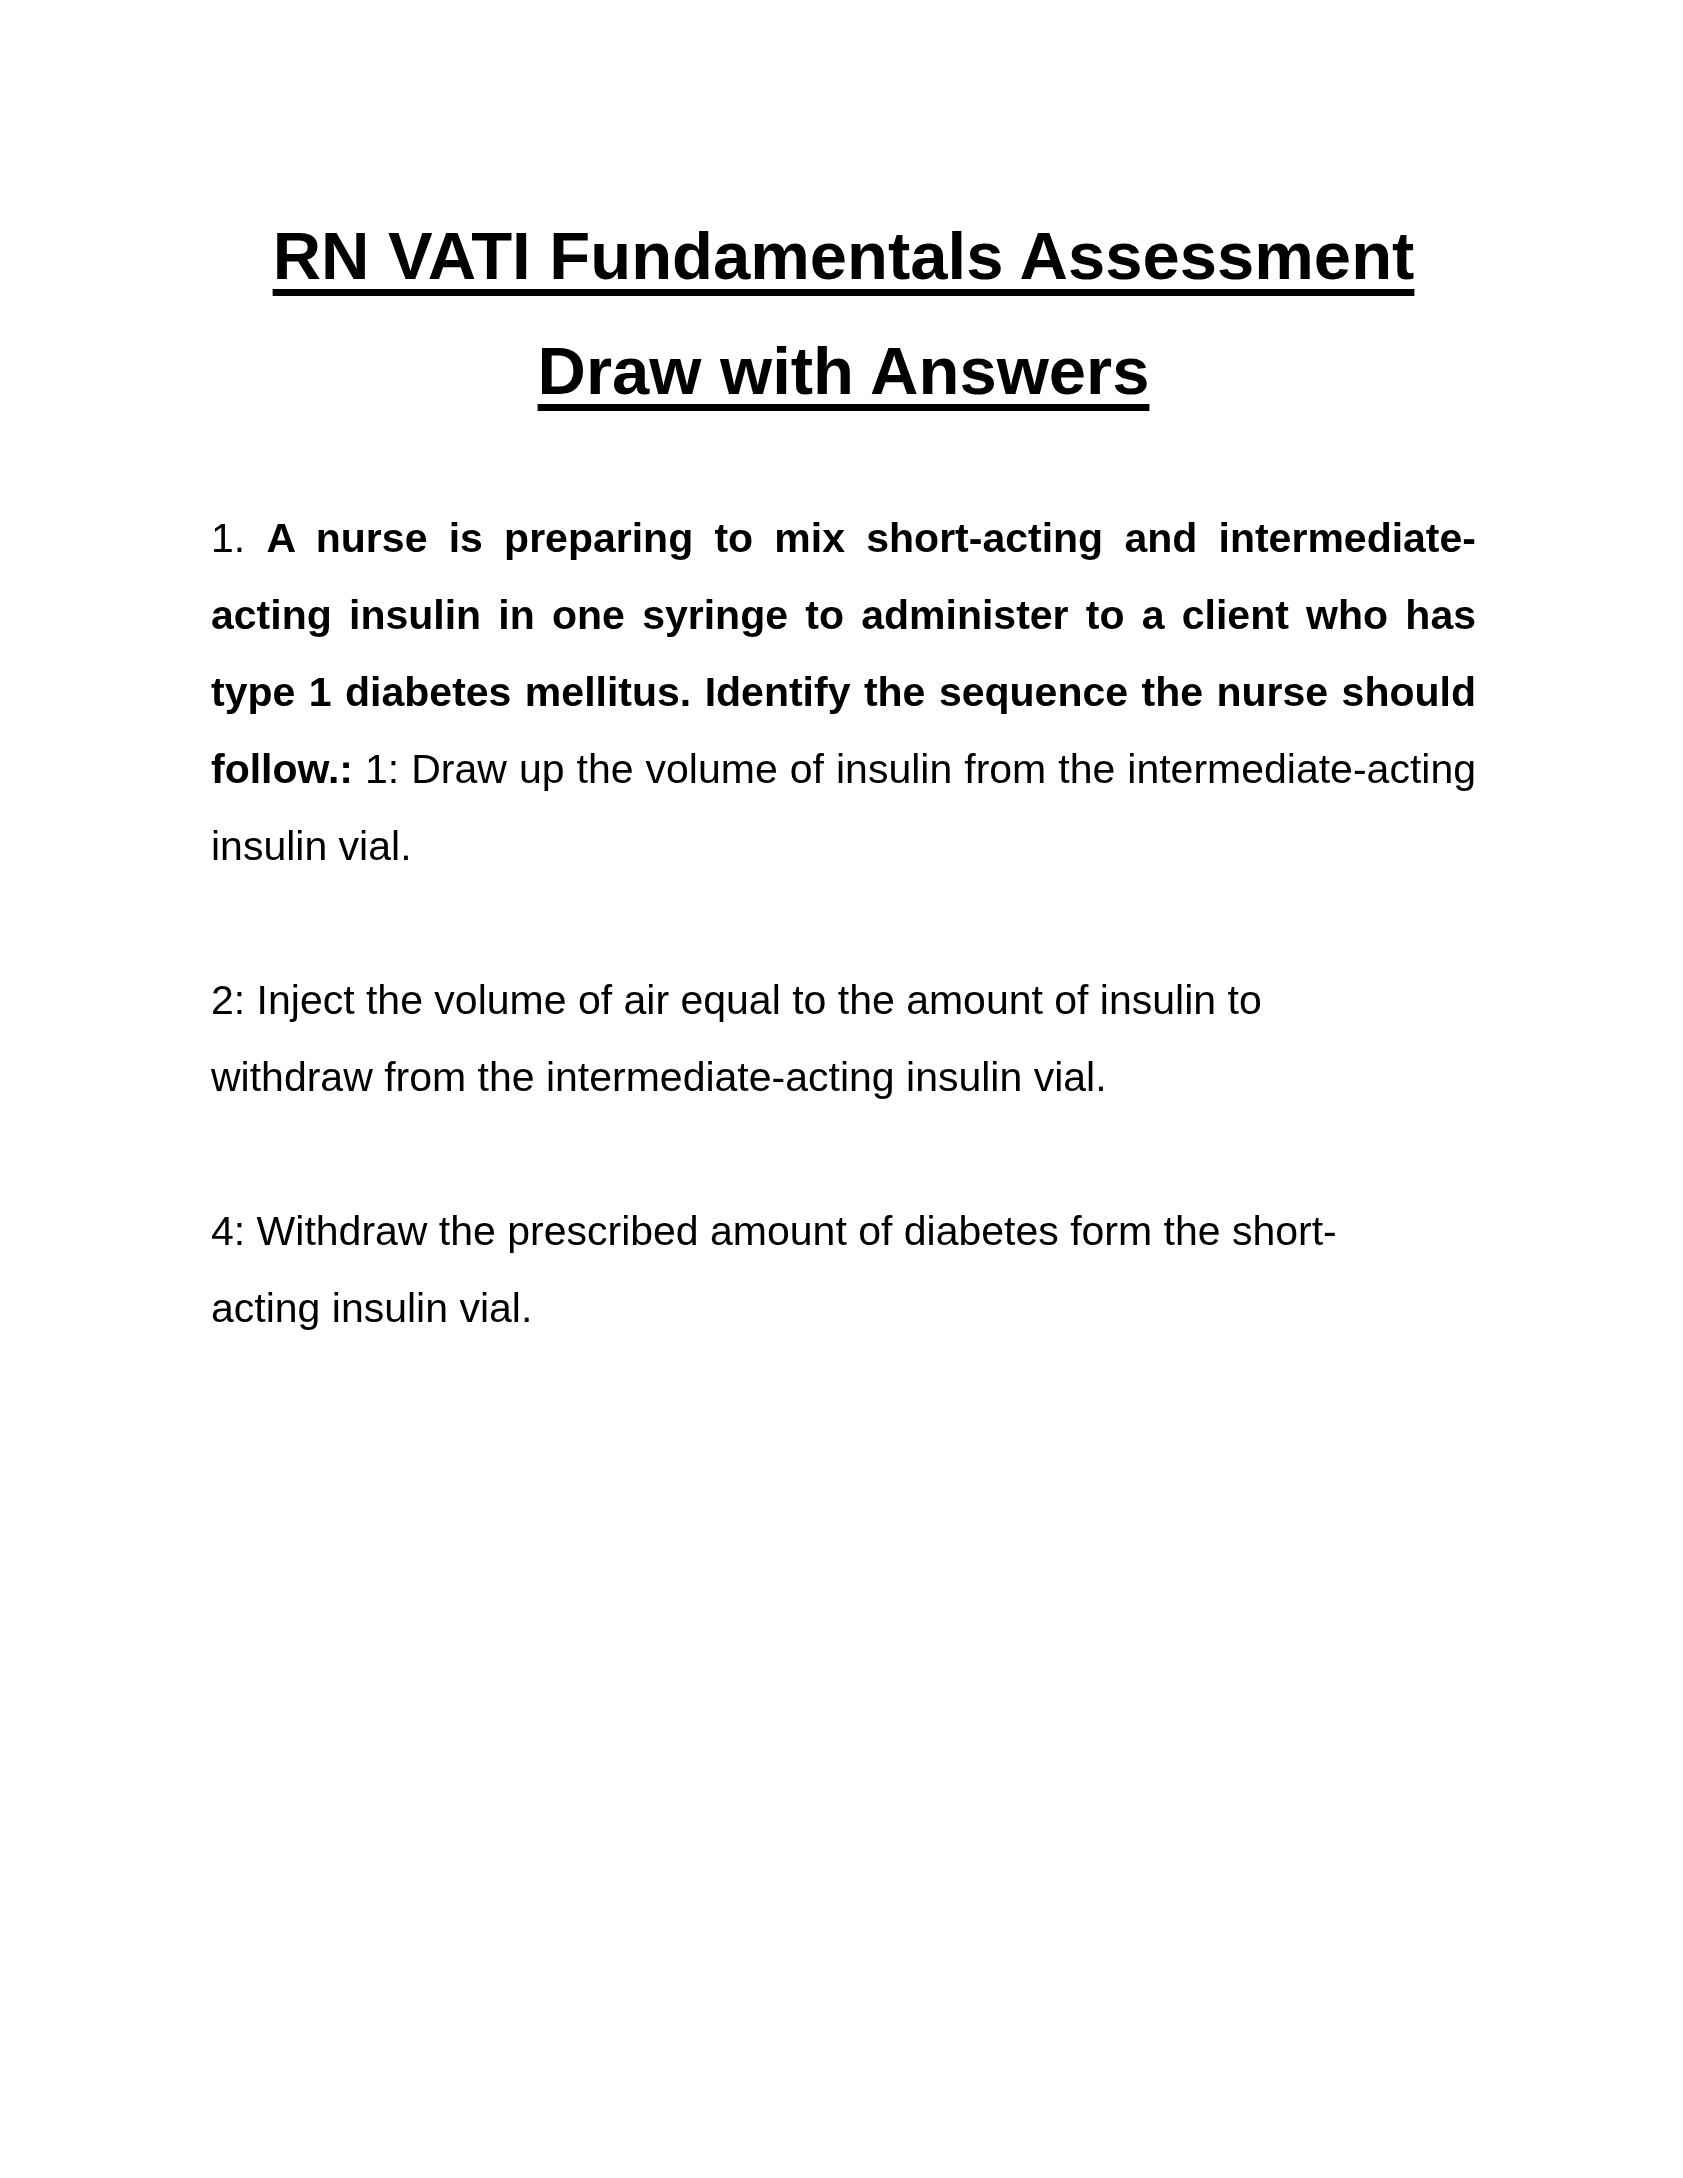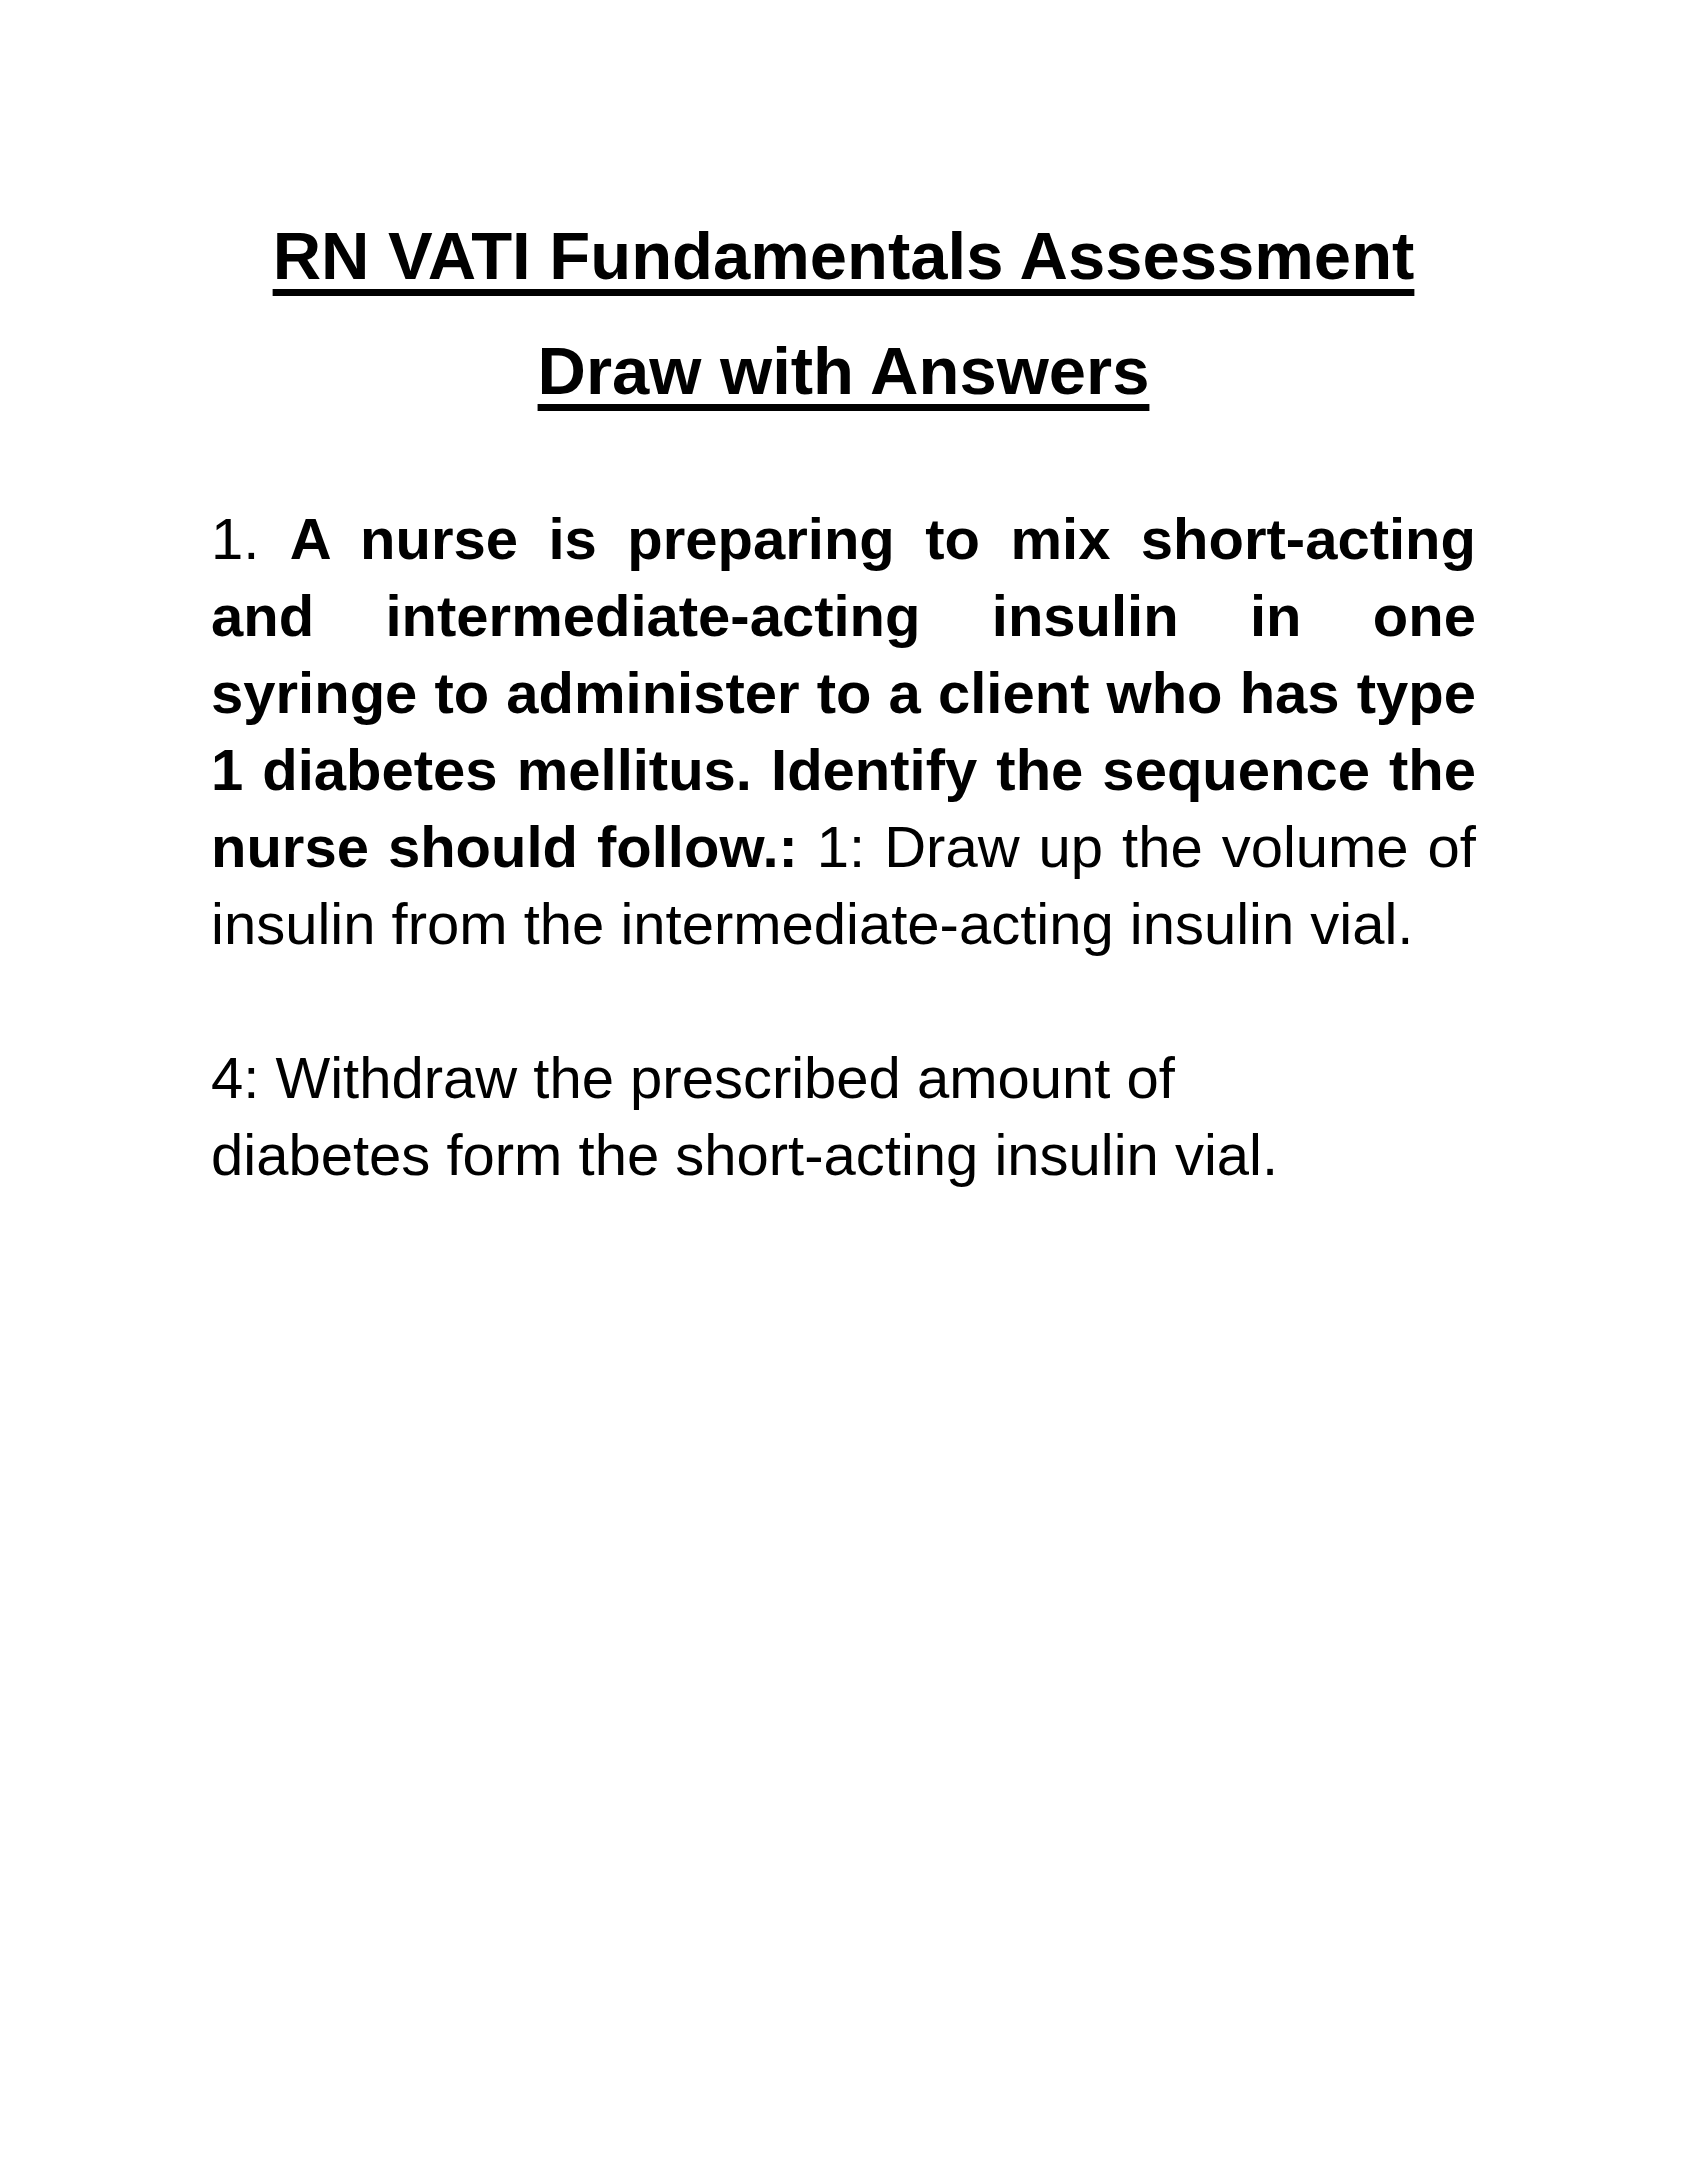--- a/index.html
+++ b/index.html
@@ -41,21 +41,21 @@
   .title-line span {
     text-decoration: underline;
     text-decoration-thickness: 7px;
     text-underline-offset: 10px;
   }
   .body-block {
     position: absolute;
     left: 211px;
     width: 1265px;
     top: 500px;
-    font-size: 58px;
+    font-size: 41px;
     line-height: 77px;
   }
   .para {
     margin: 0 0 77px 0;
     text-align: justify;
   }
   .para.left {
     text-align: left;
   }
   .q-num { font-weight: normal; }
@@ -69,20 +69,21 @@
 
   <div class="title-block">
     <div class="title-line"><span>RN VATI Fundamentals Assessment</span></div>
     <div class="title-line"><span>Draw with Answers</span></div>
   </div>
 
   <div class="body-block">
 
     <p class="para"><span class="q-num">1.</span> <span class="q-stem">A nurse is preparing to mix short-acting and intermediate-acting insulin in one syringe to administer to a client who has type 1 diabetes mellitus. Identify the sequence the nurse should follow.:</span> <span class="q-answer">1: Draw up the volume of insulin from the intermediate-acting insulin vial.</span></p>
 
+    <p class="para left" style="width:1139px">2: Inject the volume of air equal to the amount of insulin to withdraw from the intermediate-acting insulin vial.</p>
 
 
     <p class="para left" style="width:1188px">4: Withdraw the prescribed amount of diabetes form the short-acting insulin vial.</p>
 
 
   </div>
 </div>
 
 
 </body></html>

